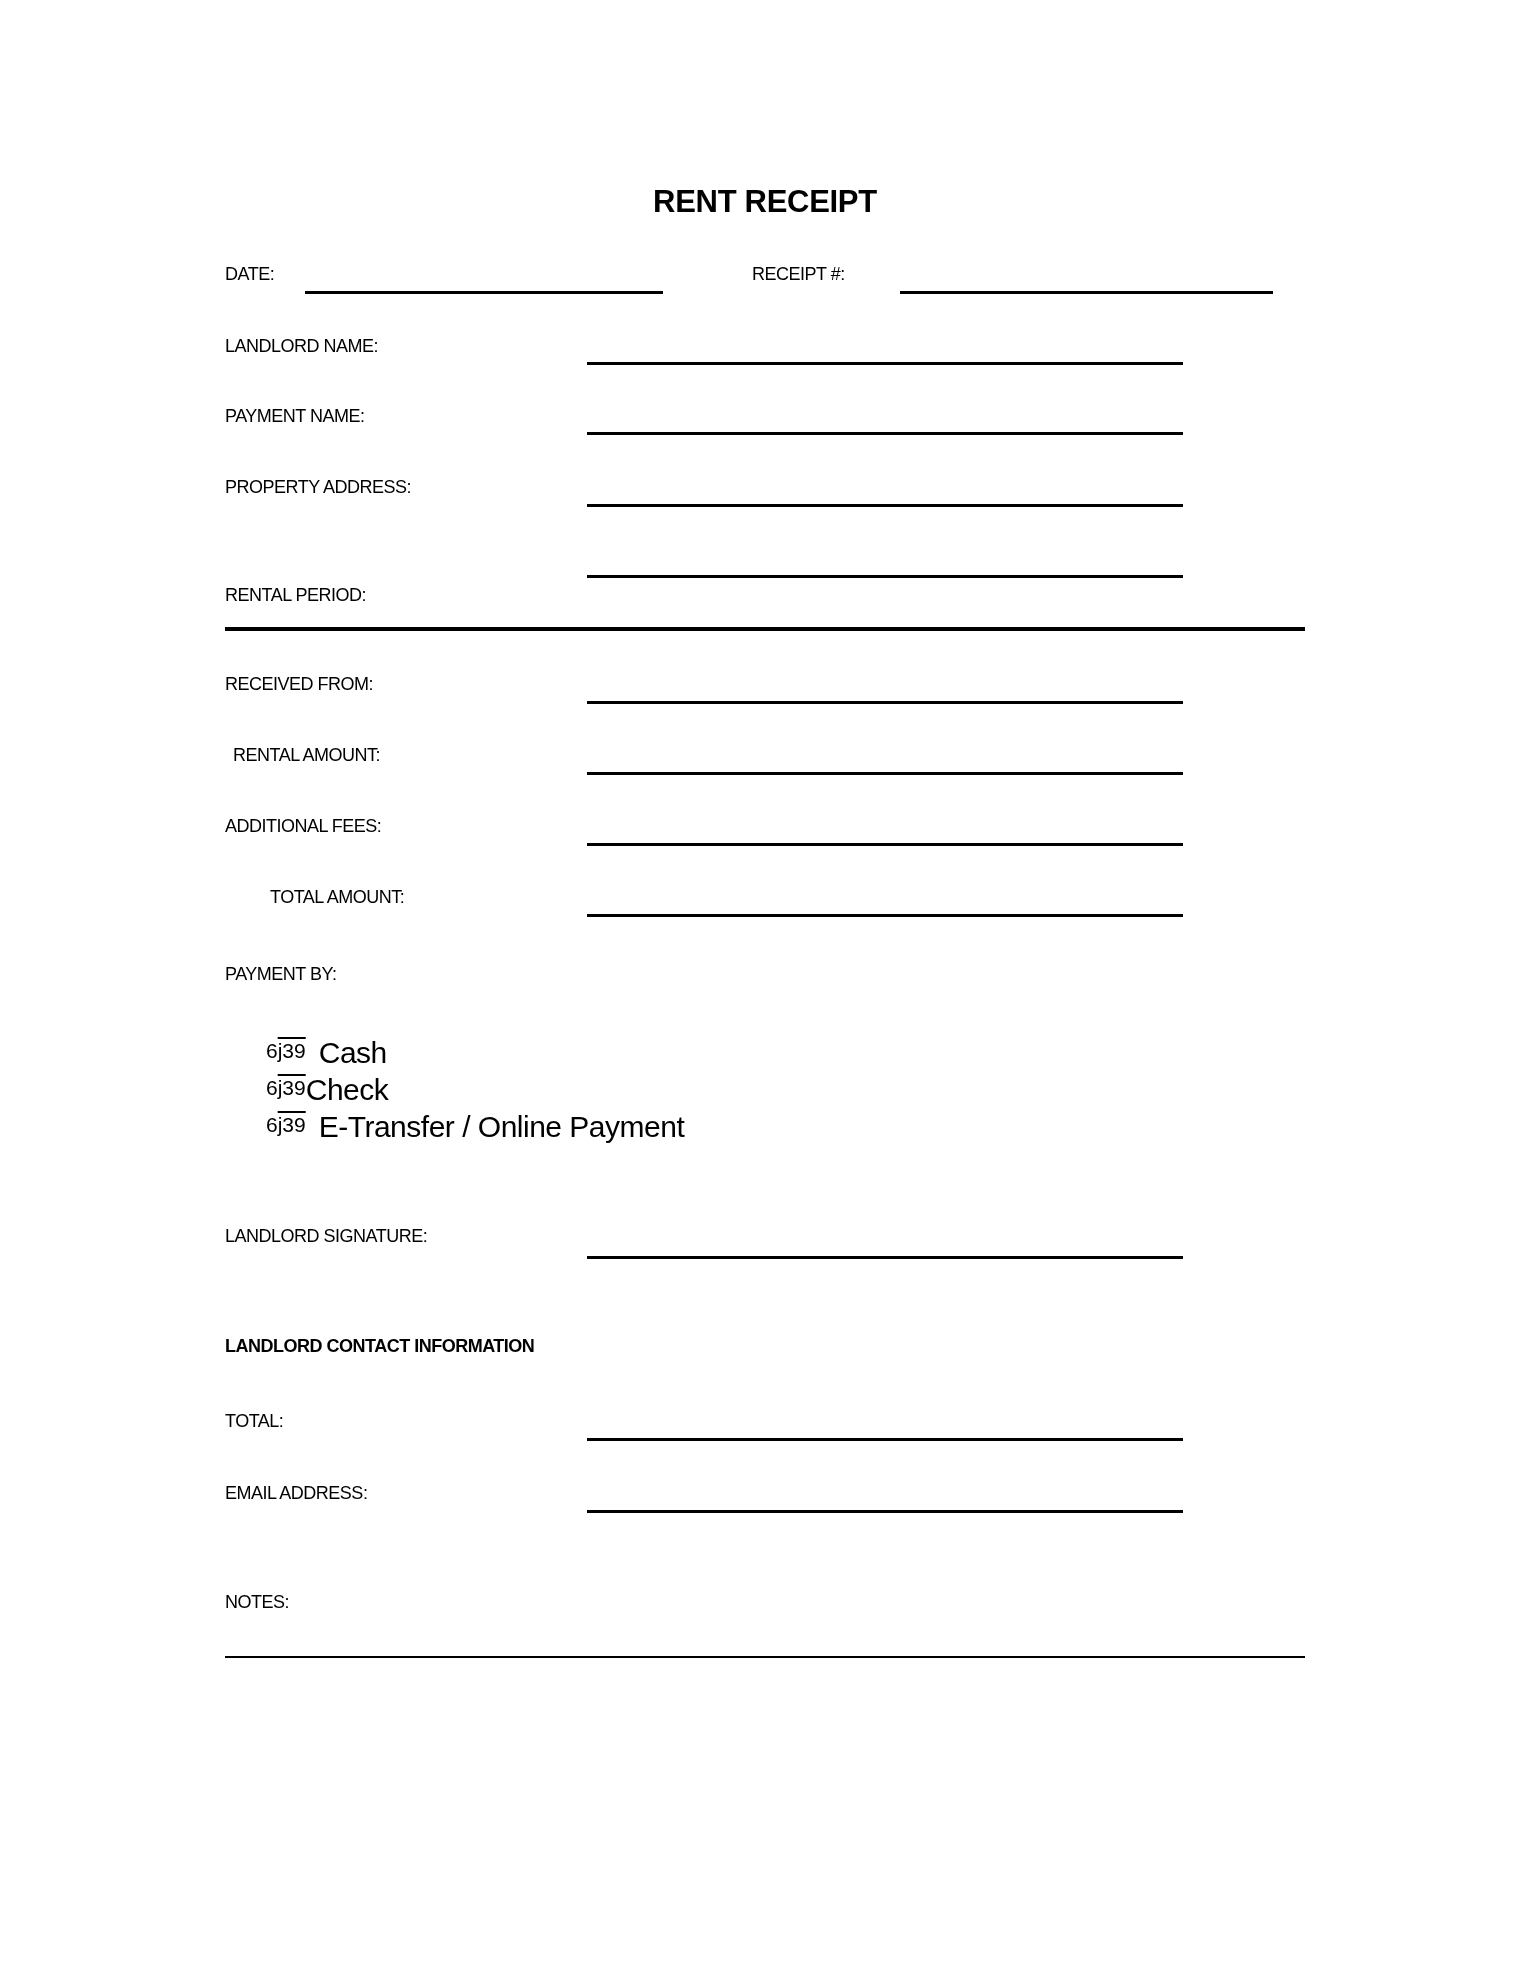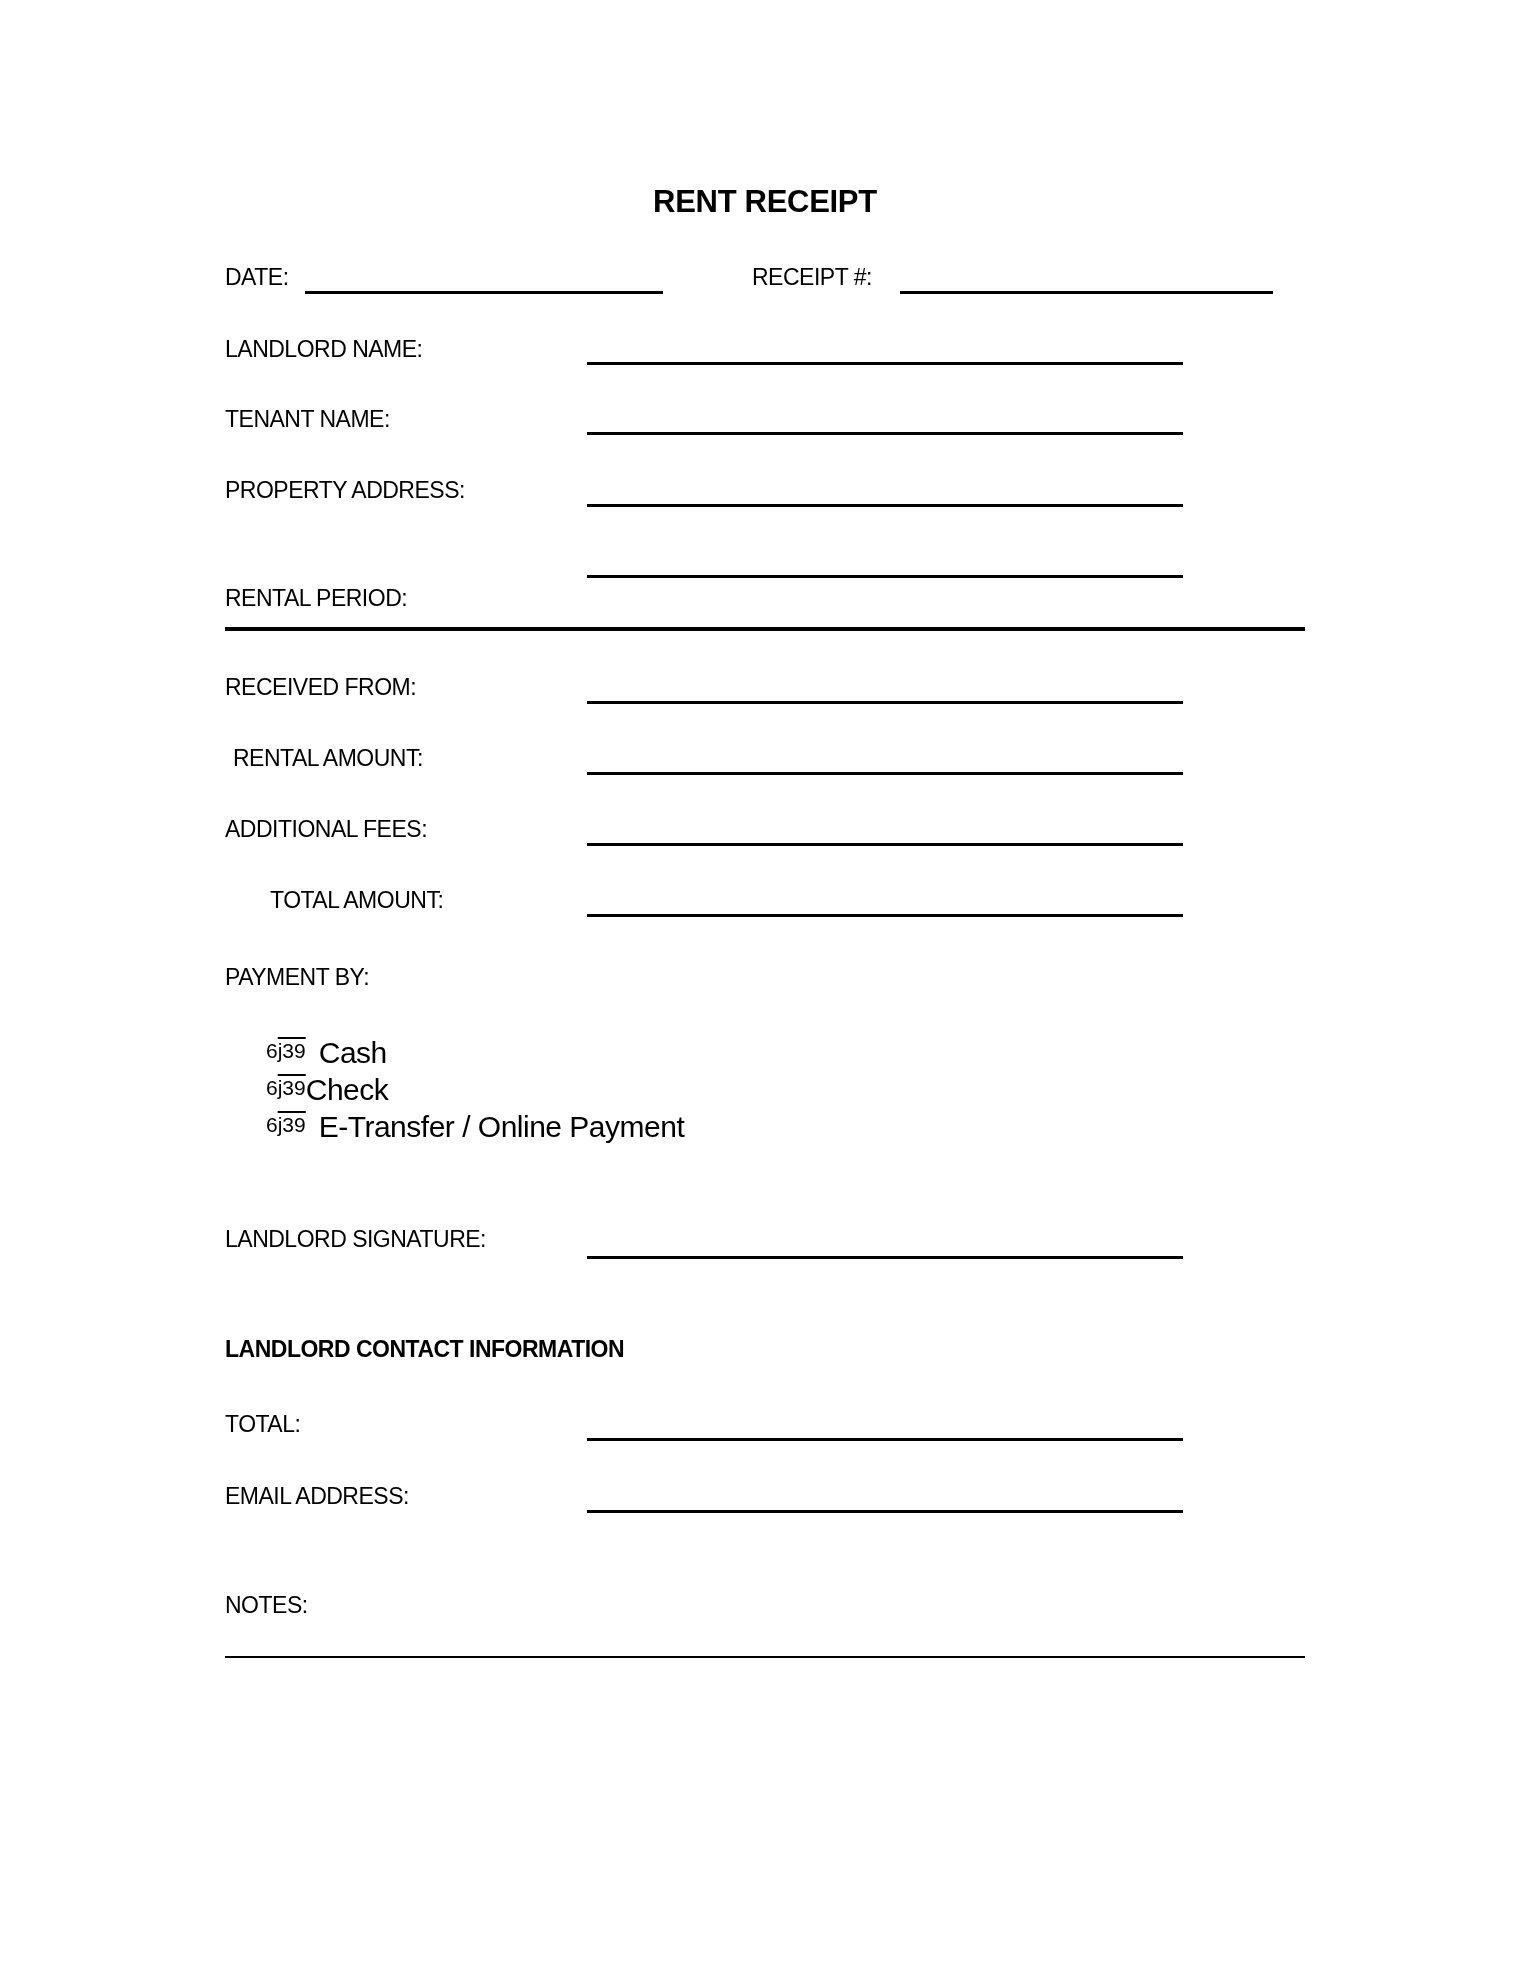--- a/index.html
+++ b/index.html
@@ -5,21 +5,21 @@
   html,body{margin:0;padding:0;}
   body{
     width:1530px;height:1980px;background:#ffffff;color:#000;
     font-family:"Liberation Sans",sans-serif;position:relative;overflow:hidden;
   }
   .abs{position:absolute;}
   .title{
     left:0;top:184px;width:100%;text-align:center;
     font-size:31px;font-weight:700;letter-spacing:-0.3px;
   }
-  .lbl{font-size:23px;letter-spacing:-0.5px;white-space:nowrap;line-height:1.15;}
+  .lbl{font-size:18px;letter-spacing:-0.5px;white-space:nowrap;line-height:1.15;}
   .bold{font-weight:700;}
   .fline{height:0;border-top:3px solid #000;}
   .divider{height:0;border-top:4px solid #000;}
   .thin{border-top-width:2.5px;}
   .opt{display:flex;align-items:flex-start;}
   .cb{
     font-size:21px;letter-spacing:0;line-height:1;display:inline-block;
     margin-top:3px;white-space:nowrap;
   }
   .cb .ov{text-decoration:overline;}
@@ -31,21 +31,21 @@
 <div class="abs title">RENT RECEIPT</div>
 
 <span class="abs lbl" style="left:225px;top:264px;">DATE:</span>
 <div class="abs fline" style="left:305px;top:291px;width:358px;"></div>
 <span class="abs lbl" style="left:752px;top:264px;">RECEIPT #:</span>
 <div class="abs fline" style="left:900px;top:291px;width:373px;"></div>
 
 <span class="abs lbl" style="left:225px;top:336px;">LANDLORD NAME:</span>
 <div class="abs fline" style="left:587px;top:362px;width:596px;"></div>
 
-<span class="abs lbl" style="left:225px;top:406px;">TENANT NAME:</span>
+<span class="abs lbl" style="left:225px;top:406px;">PAYMENT NAME:</span>
 <div class="abs fline" style="left:587px;top:432px;width:596px;"></div>
 
 <span class="abs lbl" style="left:225px;top:477px;">PROPERTY ADDRESS:</span>
 <div class="abs fline" style="left:587px;top:504px;width:596px;"></div>
 
 <span class="abs lbl" style="left:225px;top:549px;margin-top:36px;">RENTAL PERIOD:</span>
 <div class="abs fline" style="left:587px;top:575px;width:596px;"></div>
 
 <div class="abs divider" style="left:225px;top:627px;width:1080px;"></div>
 

